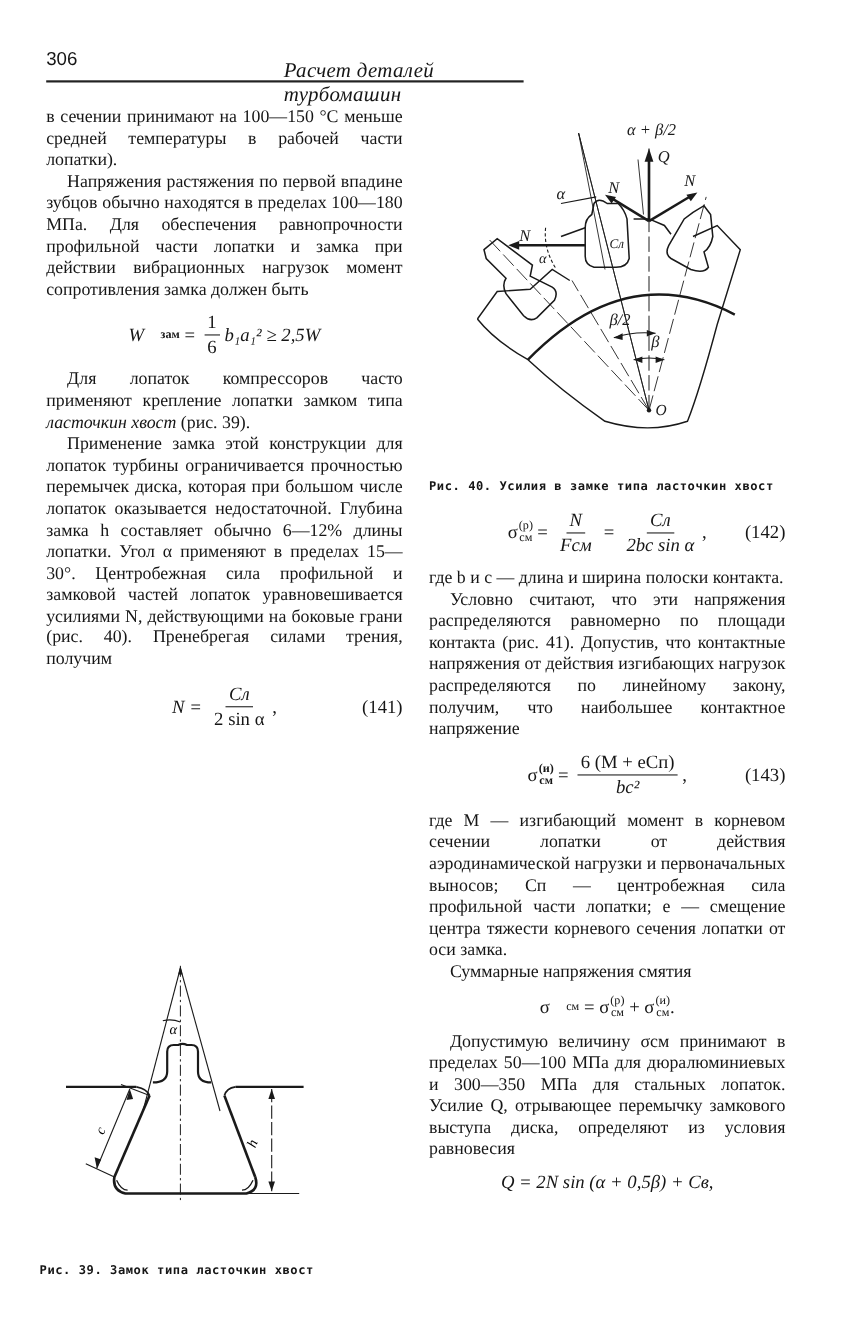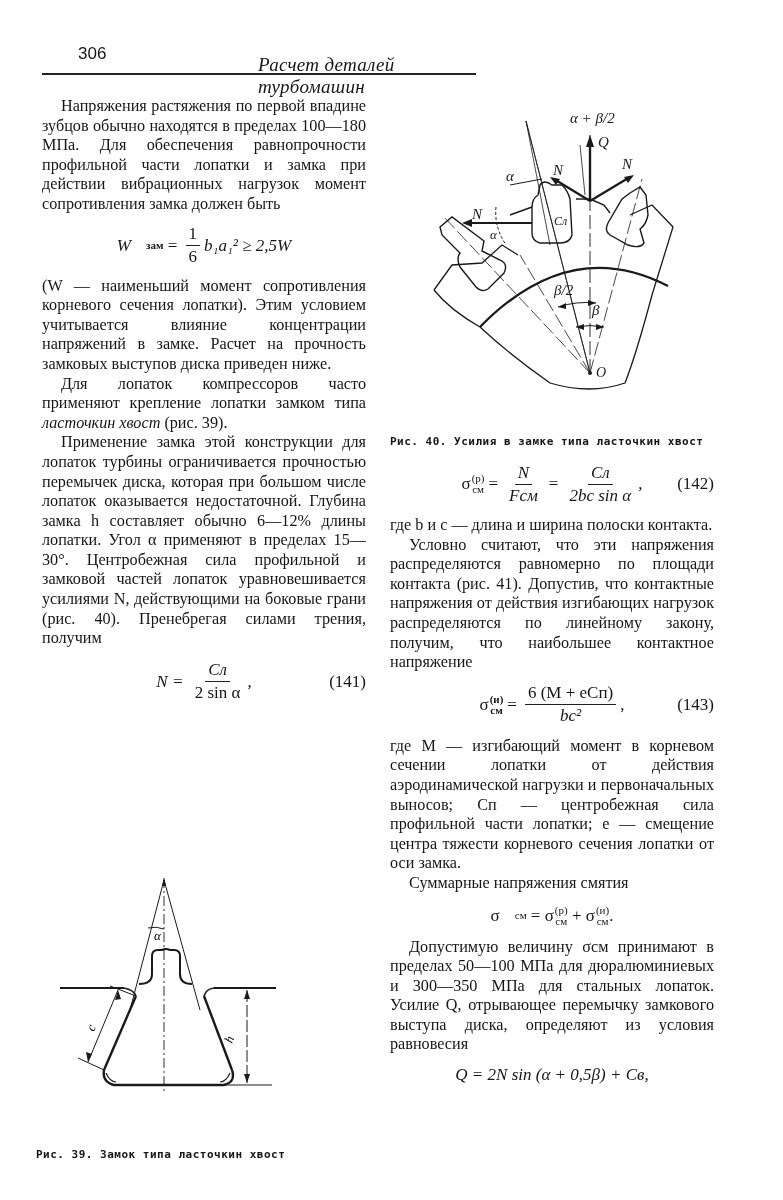--- a/index.html
+++ b/index.html
@@ -5,21 +5,21 @@
   html, body { margin: 0; padding: 0; background: #ffffff; }
   body {
     width: 783px; height: 1200px; position: relative; overflow: hidden;
     font-family: "Liberation Serif", "DejaVu Serif", serif;
     color: #161616;
   }
   .page { position: absolute; left: 0; top: 0; width: 783px; height: 1200px; }
   .header {
     position: absolute; left: 42px; top: 44px; width: 434px; height: 26px;
   }
-  .page-num { position: absolute; left: 0; top: 0; font-family: "Liberation Sans", sans-serif; font-size: 17px; margin-left: 36px; }
+  .page-num { position: absolute; left: 0; top: 0; font-family: "Liberation Sans", sans-serif; font-size: 17px; }
   .running-title { position: absolute; left: 216px; top: 0; font-style: italic; font-size: 19px; letter-spacing: 0.3px; margin-top: 10px; }
   .rule { position: absolute; left: 42px; top: 73px; width: 434px; height: 2px; background: #222; }
 
   .col { position: absolute; font-size: 16.2px; line-height: 19.6px; }
   .col-left { left: 42px; top: 97px; width: 324px; }
   .col-right { left: 390px; width: 324px; }
 
   p { margin: 0; text-align: justify; text-align-last: left; }
   p.indent { text-indent: 19px; }
   .it { font-style: italic; }
@@ -46,34 +46,34 @@
 
 <div class="page">
 
   <div class="header">
     <span class="page-num">306</span>
     <span class="running-title">Расчет деталей турбомашин</span>
   </div>
   <div class="rule"></div>
 
   <div class="col col-left">
+    <p>в сечении принимают на 100—150 °С меньше средней температуры в рабочей части лопатки).</p>
     <p class="indent">Напряжения растяжения по первой впадине зубцов обычно находятся в пределах 100—180 МПа. Для обеспечения равнопрочности профильной части лопатки и замка при действии вибрационных нагрузок момент сопротивления замка должен быть</p>
 
     <div class="formula" style="height:62px">
       <span class="it">W</span>
         <sub style="font-weight:bold">зам</sub>
       <span style="white-space:pre"> = </span>
       <span class="frac">
         <span class="num">1</span>
         <span class="den">6</span>
       </span>
       <span class="it">b₁a₁² ≥ 2,5W</span>
     </div>
 
-    <p>(W — наименьший момент сопротивления корневого сечения лопатки). Этим условием учитывается влияние концентрации напряжений в замке. Расчет на прочность замковых выступов диска приведен ниже.</p>
     <p class="indent"><span>Для лопаток компрессоров часто применяют крепление лопатки замком типа </span><span class="it">ласточкин хвост</span><span> (рис. 39).</span></p>
     <p class="indent">Применение замка этой конструкции для лопаток турбины ограничивается прочностью перемычек диска, которая при большом числе лопаток оказывается недостаточной. Глубина замка h составляет обычно 6—12% длины лопатки. Угол α применяют в пределах 15—30°. Центробежная сила профильной и замковой частей лопаток уравновешивается усилиями N, действующими на боковые грани (рис. 40). Пренебрегая силами трения, получим</p>
 
     <div class="formula" style="height:66px">
       <span class="it" style="white-space:pre">N = </span>
       <span class="frac">
         <span class="num it">Cл</span>
         <span class="den">2 sin α</span>
       </span>
       <span>,</span>

